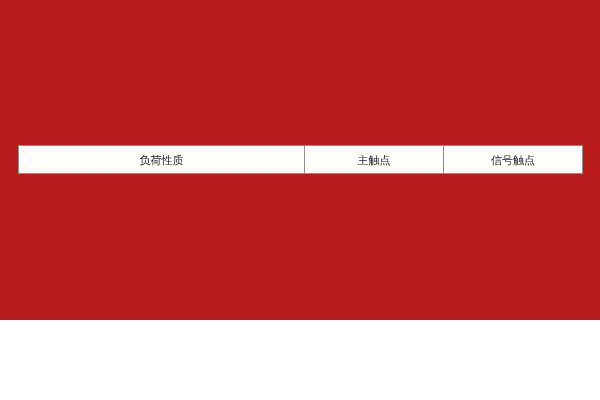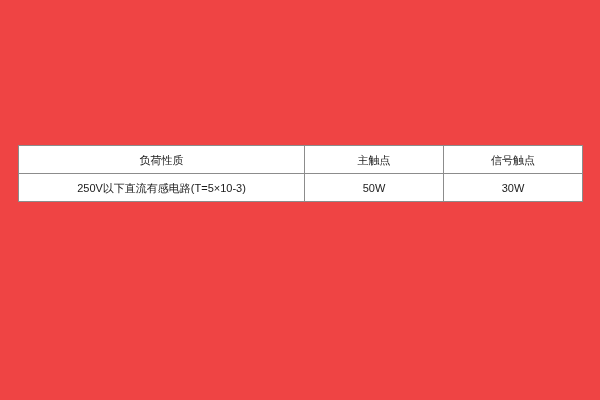--- a/index.html
+++ b/index.html
@@ -10,22 +10,22 @@
     width: 600px;
     height: 400px;
     background: #ffffff;
     font-family: "Liberation Sans", "DejaVu Sans", sans-serif;
     color: #1a1a1a;
     overflow: hidden;
   }
   .page {
     position: relative;
     width: 600px;
-    height: 400px;
-    background: #ef4444;
+    height: 320px;
+    background: #b91c1c;
   }
   .table-wrap {
     position: absolute;
     left: 18px;
     top: 145px;
     width: 564px;
   }
   table.spec-table {
     border-collapse: collapse;
     width: 564px;
@@ -58,22 +58,17 @@
         <col class="c1">
         <col class="c2">
         <col class="c3">
       </colgroup>
       <tbody>
         <tr>
           <td>负荷性质</td>
           <td>主触点</td>
           <td>信号触点</td>
         </tr>
-        <tr>
-          <td>250V以下直流有感电路(T=5×10-3)</td>
-          <td>50W</td>
-          <td>30W</td>
-        </tr>
       </tbody>
     </table>
   </div>
 
 </div>
 
 </body></html>

